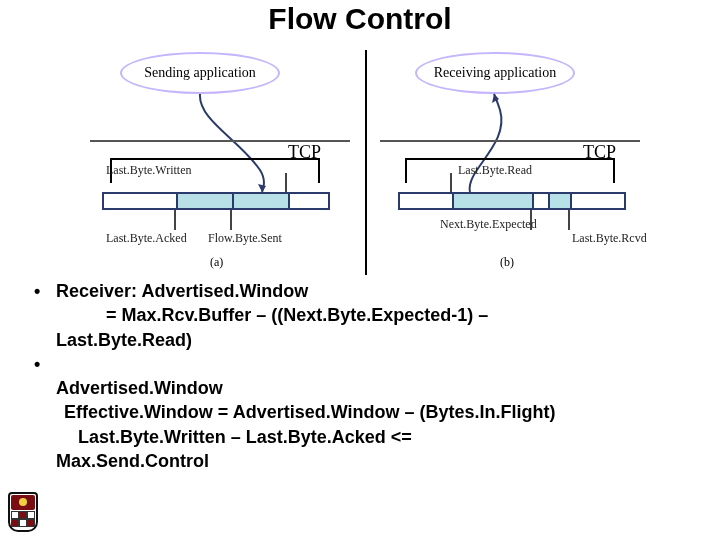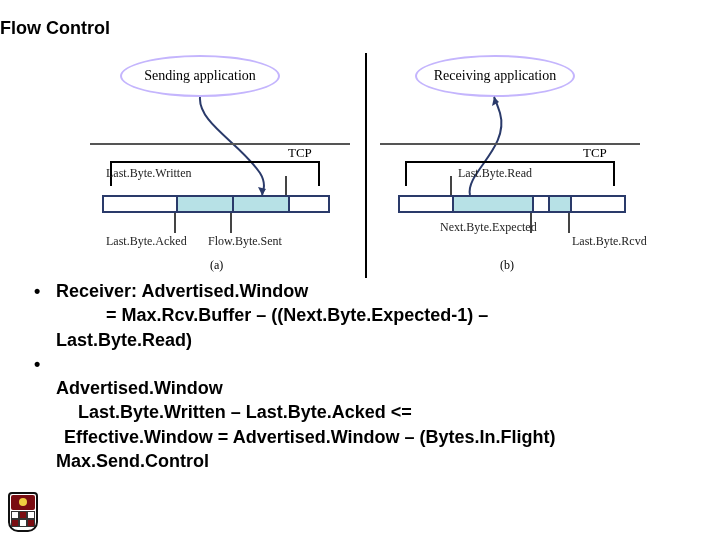--- a/index.html
+++ b/index.html
@@ -1,29 +1,29 @@
 <!DOCTYPE html>
 <html><head>
 <meta charset="utf-8">
 <style>
   * { box-sizing: border-box; margin: 0; padding: 0; }
   body { width: 720px; height: 540px; font-family: Arial, Helvetica, sans-serif; background: #fff; color: #000; position: relative; overflow: hidden; }
-  .title { text-align: left; font-size: 18px; font-weight: 700; padding-top: 18px; }
+  .title { text-align: center; font-size: 30px; font-weight: 700; padding-top: 2px; }
   .diagram-wrap { position: relative; width: 720px; height: 230px; margin-top: 14px; }
   .panel { position: absolute; top: 0; height: 230px; }
   .panel-left { left: 90px; width: 270px; }
   .panel-right { left: 380px; width: 290px; }
   .panel-divider { position: absolute; left: 365px; top: 0; width: 0; height: 225px; border-left: 2px solid #000; }
   .ellipse { position: absolute; border: 2px solid #c4b5fd; border-radius: 50%; width: 160px; height: 42px; background: #fff; text-align: center; font-size: 14px; line-height: 38px; font-family: "Times New Roman", serif; }
   .ell-left { left: 30px; top: 2px; }
   .ell-right { left: 35px; top: 2px; }
   .tcp-box { position: absolute; border: 2px solid #000; border-bottom: none; height: 25px; width: 210px; }
   .tcp-left { left: 20px; top: 108px; }
   .tcp-right { left: 25px; top: 108px; }
-  .tcp-label { position: absolute; font-size: 13px; font-family: "Times New Roman", serif; }
+  .tcp-label { position: absolute; font-size: 18px; font-family: "Times New Roman", serif; }
   .hrule { position: absolute; height: 0; border-top: 2px solid #555; width: 260px; }
   .hr-left { left: 0; top: 90px; }
   .hr-right { left: 0; top: 90px; }
   .buf { position: absolute; height: 18px; border: 2px solid #2a3a6a; top: 142px; }
   .buf-fill { position: absolute; top: 0; bottom: 0; background: #b7e1e6; }
   .buf-line { position: absolute; top: 0; bottom: 0; width: 0; border-left: 2px solid #2a3a6a; }
   .ptr-line { position: absolute; width: 0; border-left: 2px solid #444; }
   .ptr-label { position: absolute; font-size: 12px; font-family: "Times New Roman", serif; color: #222; white-space: nowrap; }
   .sub-label { position: absolute; font-size: 12px; font-family: "Times New Roman", serif; color: #000; }
   .bullets { position: absolute; left: 34px; top: 279px; width: 660px; font-size: 18px; font-weight: 700; line-height: 1.35; }
@@ -113,22 +113,22 @@
   <div class="bullet-row">
     <div class="bmarker">•</div>
     <div class="btext">Receiver: Advertised.Window</div>
   </div>
   <div class="indent1">= Max.Rcv.Buffer – ((Next.Byte.Expected-1) –</div>
   <div class="indent0">Last.Byte.Read)</div>
   <div class="bullet-row">
     <div class="bmarker">•</div>
   </div>
   <div class="indent0">Advertised.Window</div>
+  <div class="cont" style="padding-left:30px">Effective.Window = Advertised.Window – (Bytes.In.Flight)</div>
   <div class="cont" style="padding-left:44px">Last.Byte.Written – Last.Byte.Acked &lt;=</div>
-  <div class="cont" style="padding-left:30px">Effective.Window = Advertised.Window – (Bytes.In.Flight)</div>
   <div class="indent0">Max.Send.Control</div>
 </div>
 
 <div class="shield">
   <div class="shield-outer"></div>
   <div class="shield-top"></div>
   <div class="shield-sun"></div>
   <div class="shield-grid">
     <div></div>
       <div class="r"></div>

